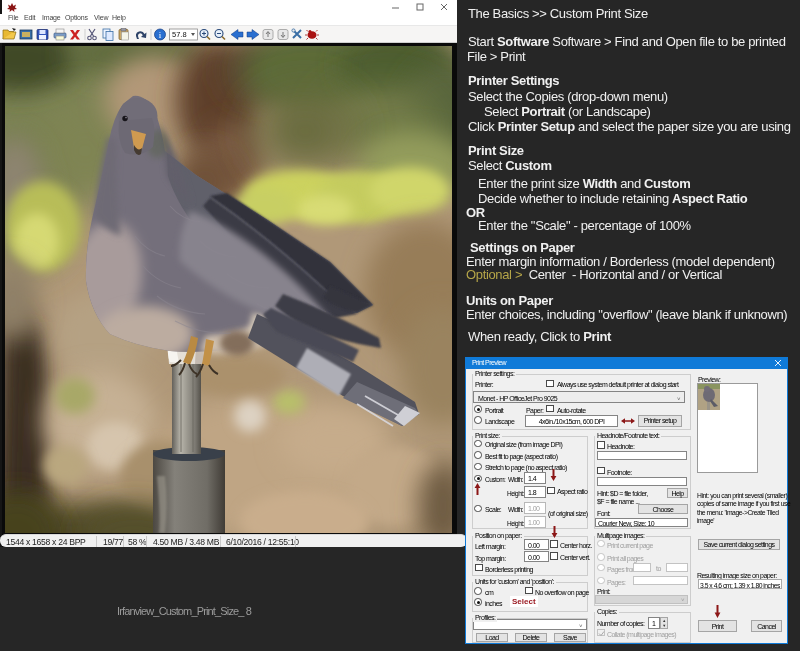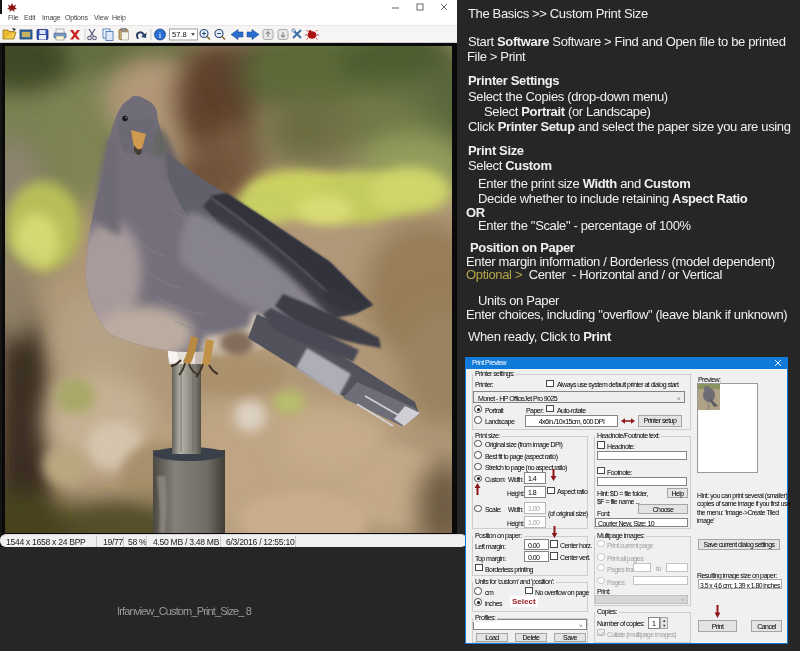--- a/index.html
+++ b/index.html
@@ -306,21 +306,21 @@
 
     <div id="statusbar">
       <span style="left:6px">1544 x 1658 x 24 BPP</span>
       <i style="left:96px"></i>
       <span style="left:103px">19/77</span>
       <i style="left:123px"></i>
       <span style="left:128px">58 %</span>
       <i style="left:146px"></i>
       <span style="left:153px">4.50 MB / 3.48 MB</span>
       <i style="left:220px"></i>
-      <span style="left:226px">6/3/2016 / 12:55:10</span>
+      <span style="left:226px">6/10/2016 / 12:55:10</span>
       <i style="left:295px"></i>
     </div>
     <svg style="position:absolute;left:390px;top:0" width="60" height="12" viewBox="0 0 60 12">
       <line x1="2" y1="8" x2="9" y2="8" stroke="#666" stroke-width="1"></line>
       <rect x="27" y="4" width="6" height="6" fill="none" stroke="#666" stroke-width="1"></rect>
       <path d="M51,4 L57,10 M57,4 L51,10" stroke="#666" stroke-width="1"></path>
     </svg>
   </div>
 
   <div id="caption">Irfanview_Custom_Print_Size_ 8</div>
@@ -332,24 +332,24 @@
     <div class="ln" style="top:73px;left:2px;font-weight:bold">Printer Settings</div>
     <div class="ln" style="top:89px;left:2px">Select the Copies (drop-down menu)</div>
     <div class="ln" style="top:104px;left:18px">Select <b>Portrait</b> (or Landscape)</div>
     <div class="ln" style="top:119px;left:2px">Click <b>Printer Setup</b> and select the paper size you are using</div>
     <div class="ln" style="top:143px;left:2px;font-weight:bold">Print Size</div>
     <div class="ln" style="top:158px;left:2px">Select <b>Custom</b></div>
     <div class="ln" style="top:176px;left:12px">Enter the print size <b>Width</b> and <b>Custom</b></div>
     <div class="ln" style="top:191px;left:12px">Decide whether to include retaining <b>Aspect Ratio</b></div>
     <div class="ln" style="top:205px;left:0px;font-weight:bold">OR</div>
     <div class="ln" style="top:218px;left:12px">Enter the "Scale" - percentage of 100%</div>
-    <div class="ln" style="top:240px;left:4px;font-weight:bold">Position on Paper</div>
+    <div class="ln" style="top:240px;left:4px;font-weight:bold">Settings on Paper</div>
     <div class="ln" style="top:254px;left:0px">Enter margin information / Borderless (model dependent)</div>
     <div class="ln" style="top:267px;left:0px"><span class="opt">Optional &gt;</span>&nbsp; Center&nbsp; - Horizontal and / or Vertical</div>
-    <div class="ln" style="top:293px;left:12px;font-weight:normal">Units on Paper</div>
+    <div class="ln" style="top:293px;left:0px;font-weight:bold">Units on Paper</div>
     <div class="ln" style="top:307px;left:0px">Enter choices, including "overflow" (leave blank if unknown)</div>
     <div class="ln" style="top:329px;left:2px">When ready, Click to <b>Print</b></div>
   </div>
 
   <div id="dlg">
     <div id="dlgtitle">
         <span style="position:absolute;left:7px;top:2px">Print Preview</span>
       <svg style="position:absolute;right:7px;top:3px" width="6" height="6" viewBox="0 0 6 6">
           <path d="M0,0 L6,6 M6,0 L0,6" stroke="#fff" stroke-width="0.9"></path>
         </svg>

